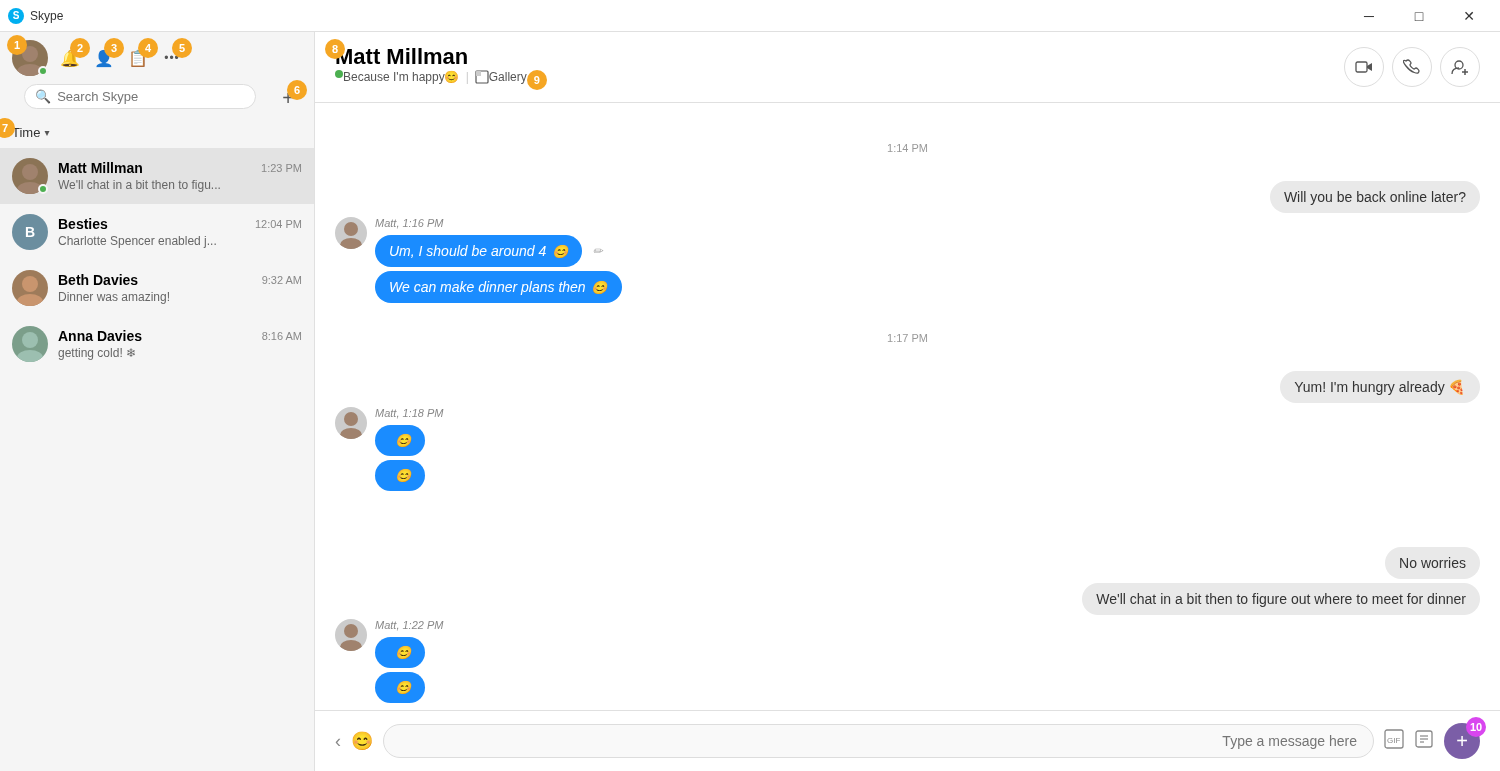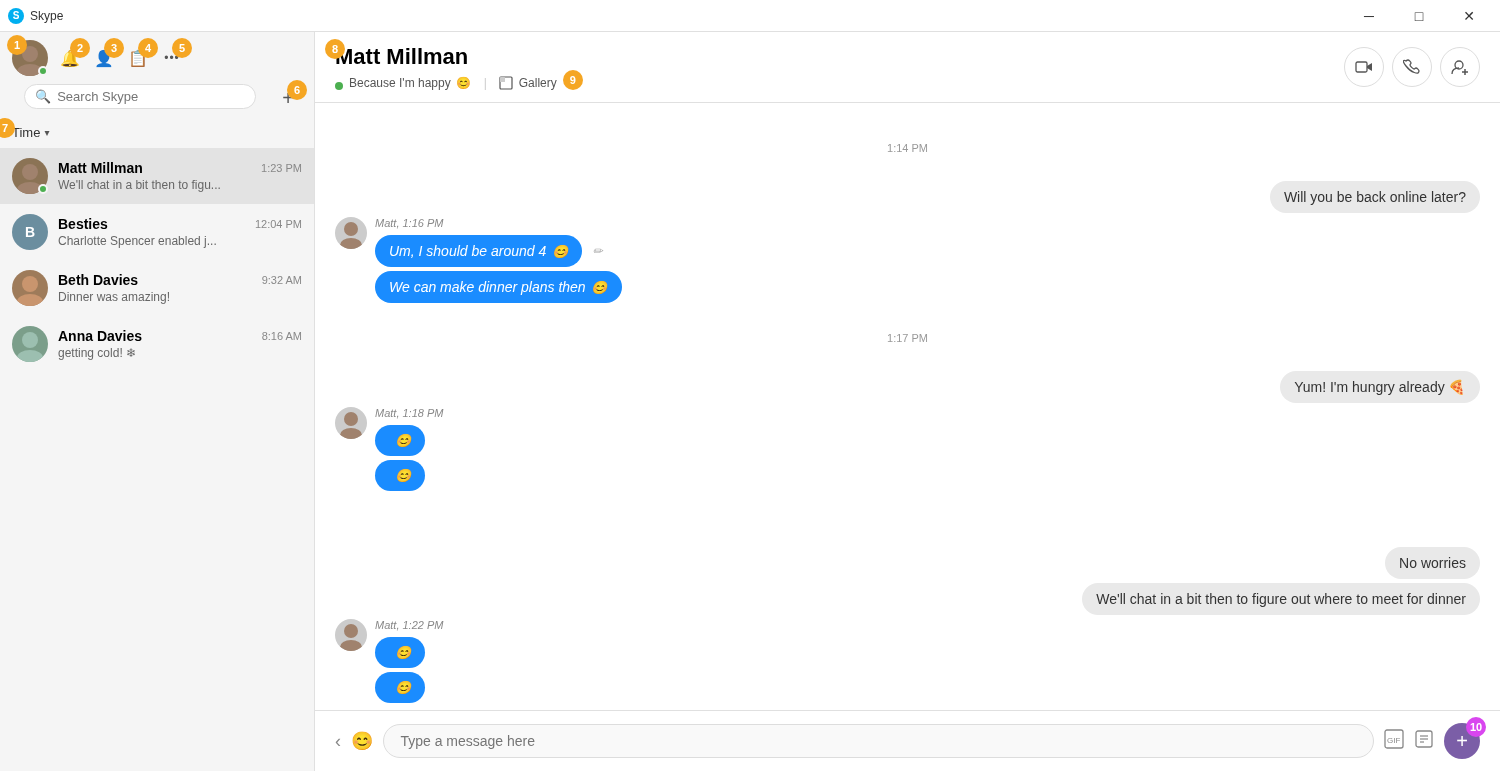--- a/index.html
+++ b/index.html
@@ -80,21 +80,21 @@
     .chat-area { flex: 1; display: flex; flex-direction: column; background: #fff; }
     .chat-header {
       padding: 12px 20px;
       border-bottom: 1px solid #e0e0e0;
       display: flex;
       align-items: center;
       justify-content: space-between;
     }
     .chat-header-left { display: flex; flex-direction: column; }
     .chat-contact-name { font-size: 22px; font-weight: 600; color: #000; }
-    .chat-status { font-size: 12px; color: #555; display: flex; align-items: flex-end; gap: 6px; }
+    .chat-status { font-size: 12px; color: #555; display: flex; align-items: flex-start; }
     .chat-status-dot { width: 8px; height: 8px; border-radius: 50%; background: #4CAF50; }
     .chat-header-right { display: flex; gap: 8px; }
     .chat-action-btn {
       width: 40px; height: 40px; border-radius: 50%;
       border: 1px solid #ddd; background: #fff; cursor: pointer;
       display: flex; align-items: center; justify-content: center;
       font-size: 16px; color: #555;
     }
 
     
@@ -144,20 +144,21 @@
     .input-emoji-btn { color: #888; cursor: pointer; font-size: 18px; background: none; border: none; }
     .input-box {
       flex: 1;
       border: 1px solid #ddd;
       border-radius: 20px;
       padding: 8px 16px;
       font-size: 14px;
       color: #333;
       outline: none;
       background: #f9f9f9;
+      text-align: right;
     }
     .input-gif-btn { color: #888; cursor: pointer; font-size: 16px; background: none; border: none; }
     .input-attach-btn { color: #888; cursor: pointer; font-size: 16px; background: none; border: none; }
     .plus-btn {
       width: 36px; height: 36px; border-radius: 50%;
       background: #7b5ea7; color: #fff; border: none;
       cursor: pointer; font-size: 20px;
       display: flex; align-items: center; justify-content: center;
     }
 

